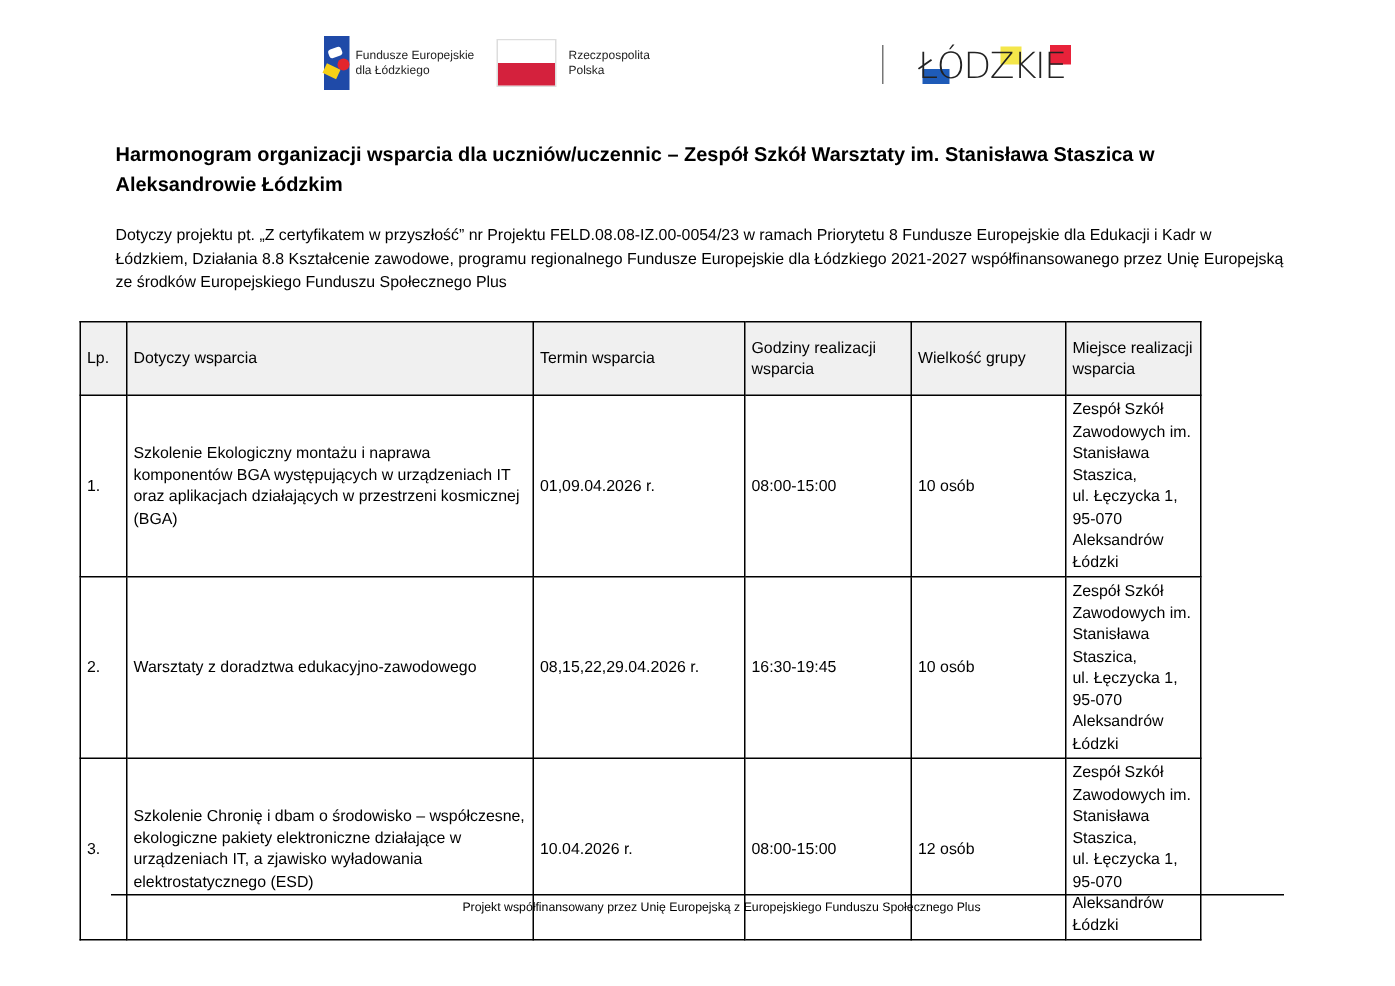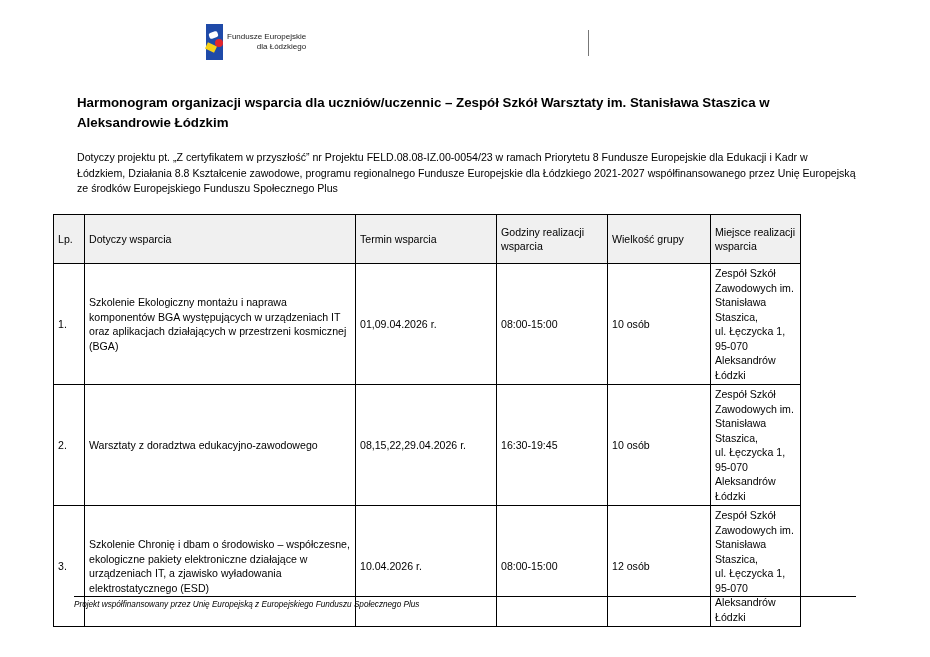--- a/index.html
+++ b/index.html
@@ -30,38 +30,54 @@
   table.sched td, table.sched th { border: 1px solid #000; padding: 2px 4px; text-align: left; vertical-align: middle; font-weight: normal; }
   table.sched thead th { background: #f0f0f0; height: 44px; }
   table.sched td { height: 62px; }
   .c-lp { width: 22px; }
   .c-rodz { width: 262px; }
   .c-term { width: 132px; }
   .c-godz { width: 102px; }
   .c-wiel { width: 94px; }
 
   .footer-line { position: absolute; left: 74px; top: 596px; width: 782px; height: 1px; background: #000; }
-  .footer { position: absolute; left: 74px; top: 598px; width: 782px; font-style: italic; font-size: 8.2px; line-height: 13px; }
+  .footer { position: absolute; left: 90px; top: 598px; width: 782px; text-align: center; font-size: 8.2px; line-height: 13px; }
 </style>
 </head>
 <body>
 
 <div class="logos">
-  <div class="logo" style="left:206px;text-align:right;">
+  <div class="logo" style="left:216px;">
     <div class="fe-flag">
       <div class="star"></div>
         <div class="y"></div>
         <div class="r"></div>
     </div>
     <div class="logo-text">
       <div>Fundusze Europejskie</div>
       <div>dla Łódzkiego</div>
     </div>
   </div>
+  <div class="logo" style="left:331px;">
+    <div class="pl-flag">
+        <div class="w"></div>
+        <div class="rd"></div>
+      </div>
+    <div class="logo-text">
+      <div>Rzeczpospolita</div>
+      <div>Polska</div>
+    </div>
+  </div>
   <div class="sep"></div>
+  <div class="lodzkie">
+    <div class="blue"></div>
+      <div class="yellow"></div>
+      <div class="red"></div>
+    <div class="word">ŁÓDZKIE</div>
+  </div>
 </div>
 
 <div class="title">Harmonogram organizacji wsparcia dla uczniów/uczennic – Zespół Szkół Warsztaty im. Stanisława Staszica w Aleksandrowie Łódzkim</div>
 <div class="intro">Dotyczy projektu pt.  „Z certyfikatem w przyszłość” nr Projektu FELD.08.08-IZ.00-0054/23 w ramach Priorytetu  8 Fundusze Europejskie dla Edukacji i Kadr w Łódzkiem, Działania 8.8 Kształcenie zawodowe, programu regionalnego Fundusze Europejskie dla Łódzkiego 2021-2027 współfinansowanego przez Unię Europejską ze środków Europejskiego Funduszu Społecznego Plus</div>
 
 <table class="sched">
   <thead>
     <tr>
       <th class="c-lp">Lp.</th>
       <th class="c-rodz">Dotyczy wsparcia</th>

